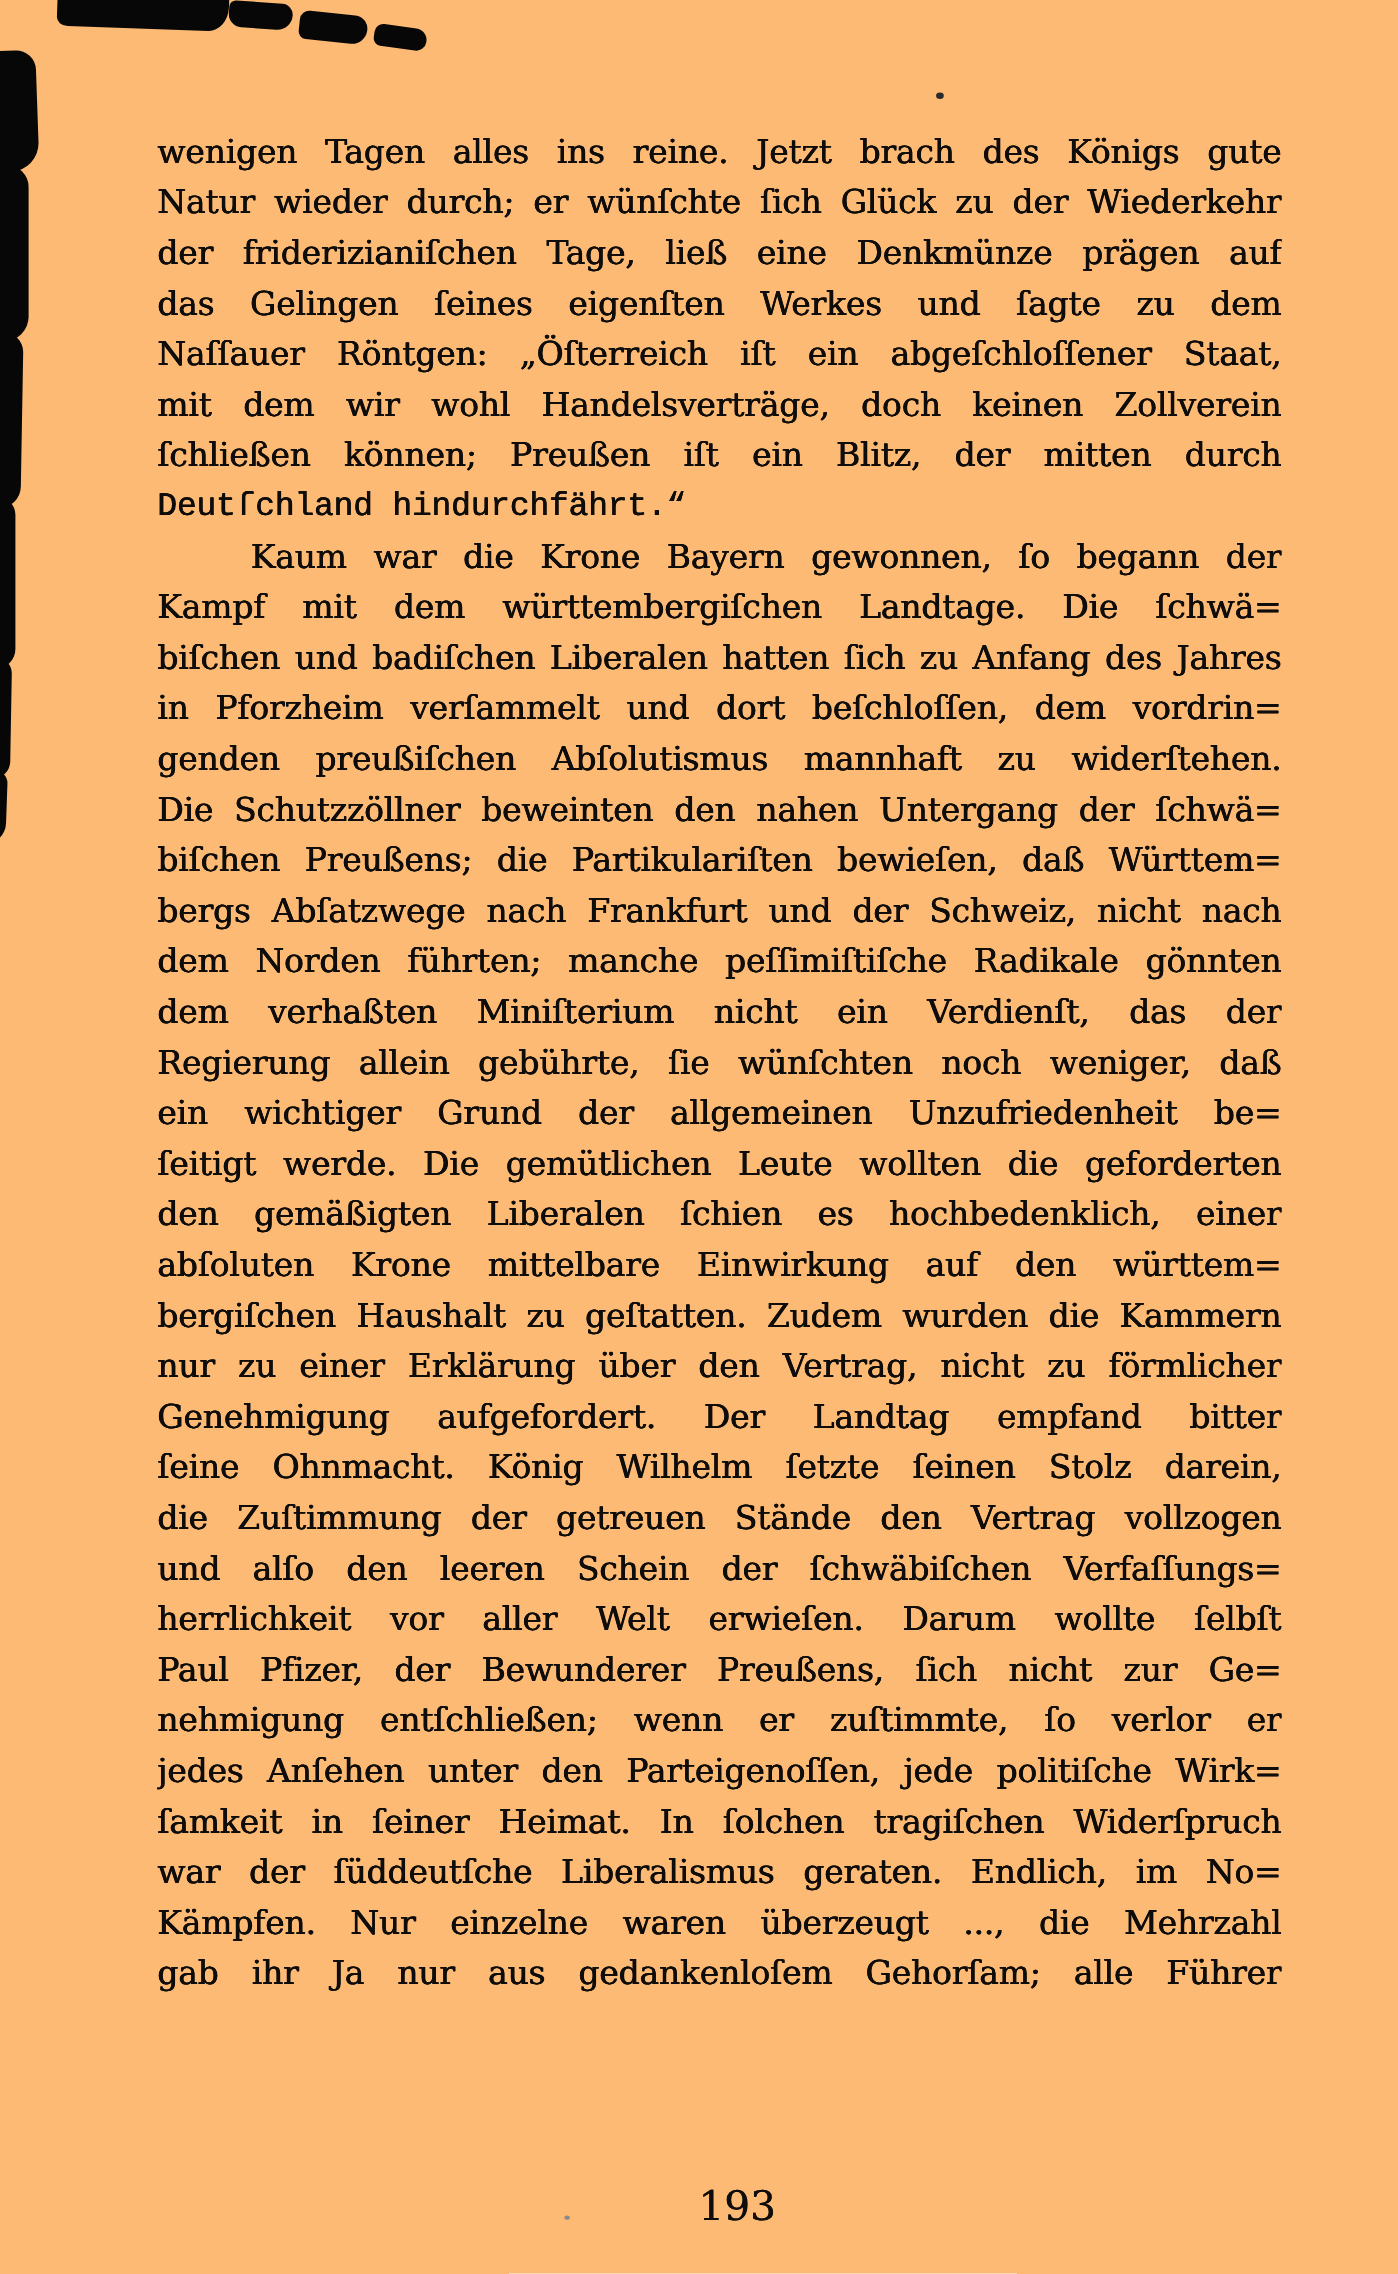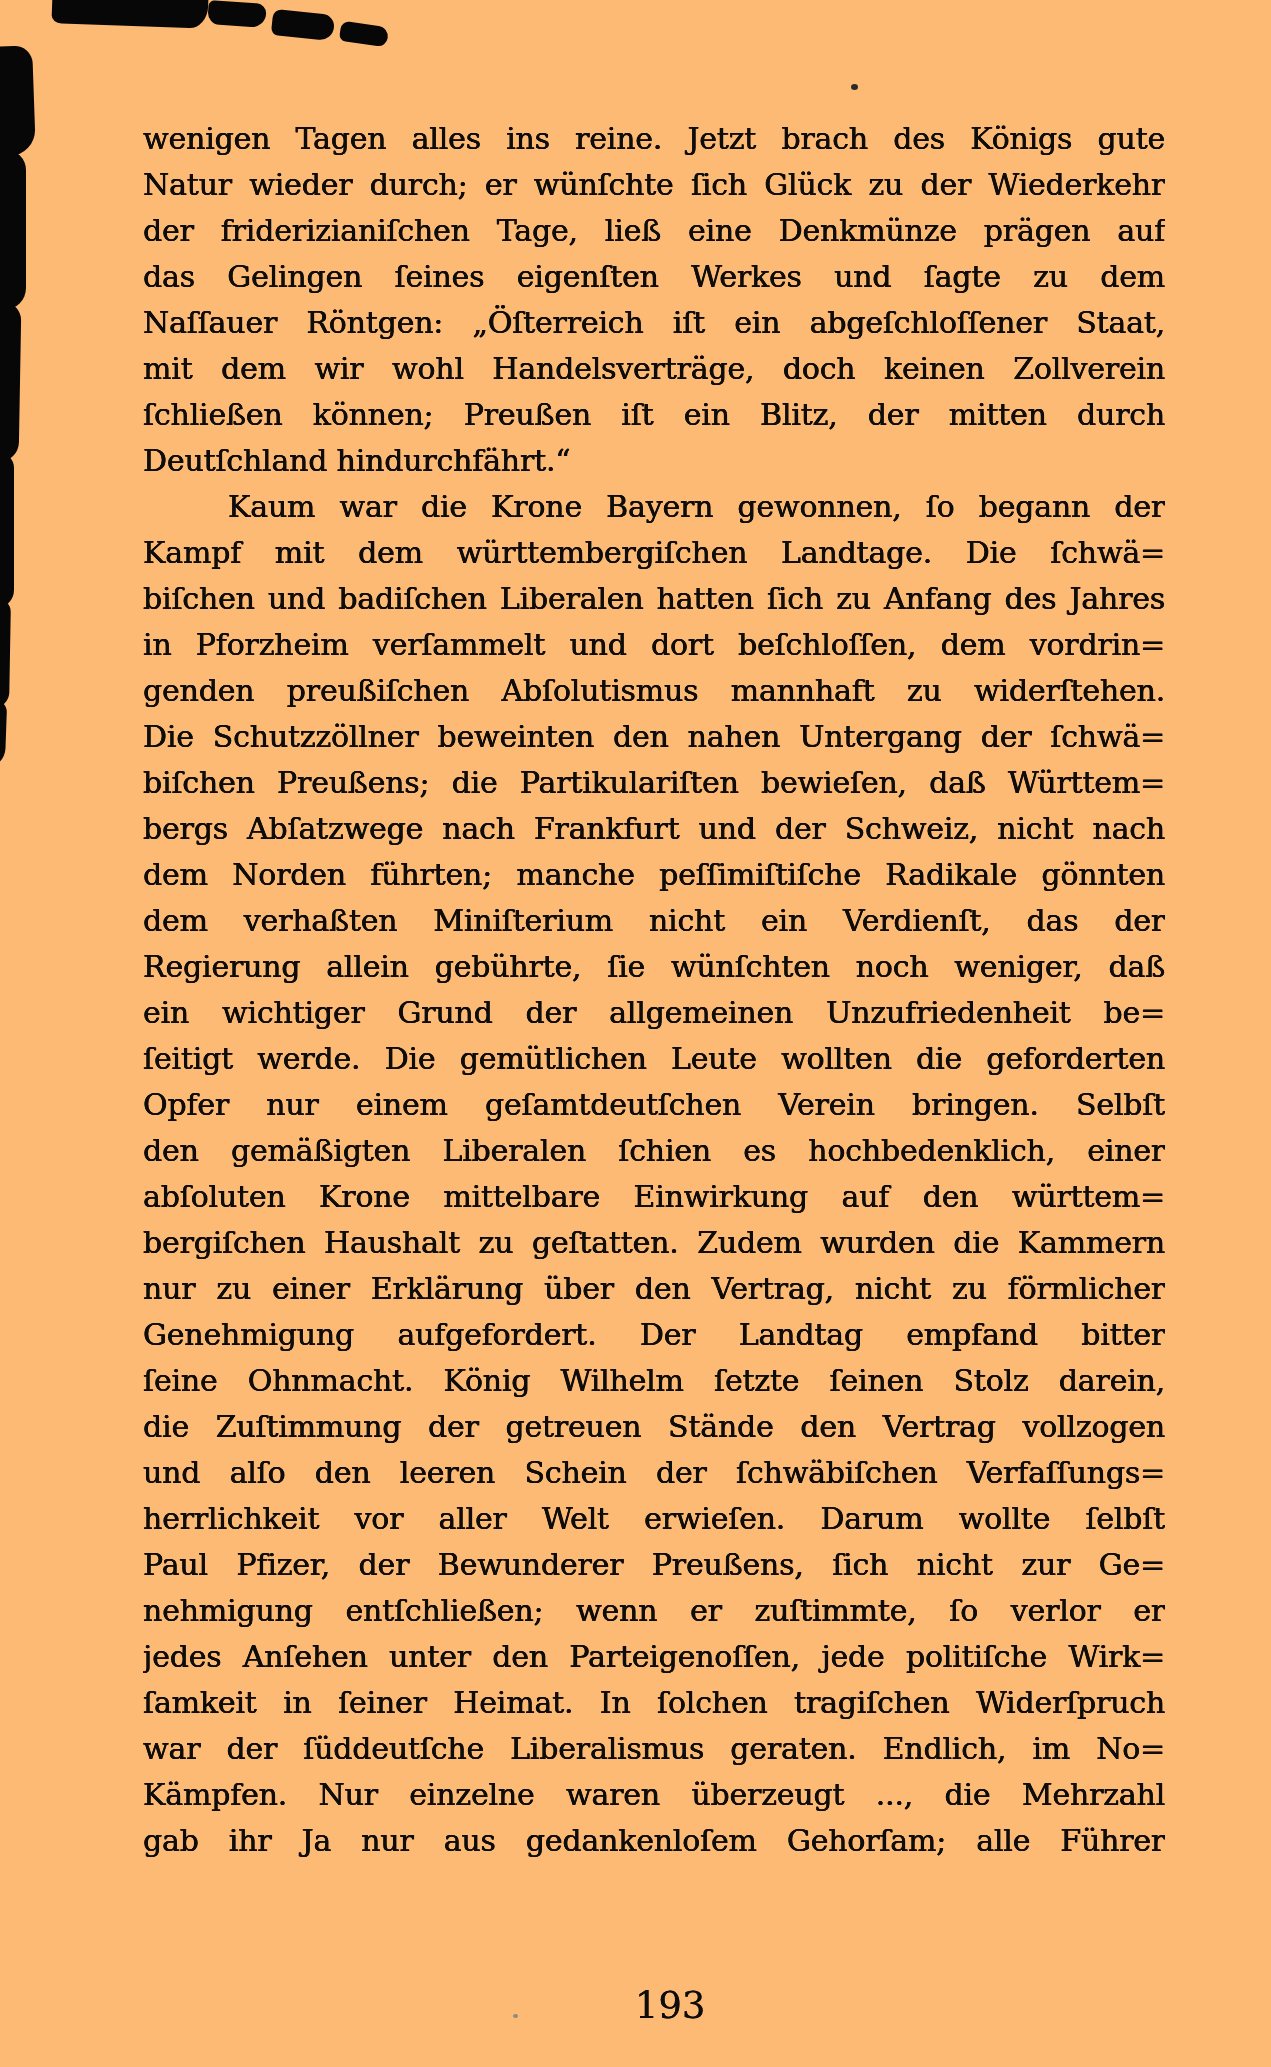--- a/index.html
+++ b/index.html
@@ -30,20 +30,21 @@
     text-align: justify;
     text-align-last: justify;
     overflow: hidden;
     white-space: nowrap;
     
     text-shadow: 0.35px 0 0 #0e0d0b, -0.2px 0 0 #0e0d0b;
   }
   .line.para-end {
     text-align: right;
     text-align-last: left;
+    font-family: Liberation Mono, monospace;
   }
   .line.indent {
     padding-left: 85px;
   }
   .page-number {
     position: absolute;
     left: 628px;
     top: 1986px;
     width: 84px;
     text-align: center;
@@ -102,21 +103,20 @@
     <div class="line">in Pforzheim verſammelt und dort beſchloſſen, dem vordrin=</div>
     <div class="line">genden preußiſchen Abſolutismus mannhaft zu widerſtehen.</div>
     <div class="line">Die Schutzzöllner beweinten den nahen Untergang der ſchwä=</div>
     <div class="line">biſchen Preußens; die Partikulariſten bewieſen, daß Württem=</div>
     <div class="line">bergs Abſatzwege nach Frankfurt und der Schweiz, nicht nach</div>
     <div class="line">dem Norden führten; manche peſſimiſtiſche Radikale gönnten</div>
     <div class="line">dem verhaßten Miniſterium nicht ein Verdienſt, das der</div>
     <div class="line">Regierung allein gebührte, ſie wünſchten noch weniger, daß</div>
     <div class="line">ein wichtiger Grund der allgemeinen Unzufriedenheit be=</div>
     <div class="line">ſeitigt werde. Die gemütlichen Leute wollten die geforderten</div>
-    <div class="line">Opfer nur einem geſamtdeutſchen Verein bringen. Selbſt</div>
     <div class="line">den gemäßigten Liberalen ſchien es hochbedenklich, einer</div>
     <div class="line">abſoluten Krone mittelbare Einwirkung auf den württem=</div>
     <div class="line">bergiſchen Haushalt zu geſtatten. Zudem wurden die Kammern</div>
     <div class="line">nur zu einer Erklärung über den Vertrag, nicht zu förmlicher</div>
     <div class="line">Genehmigung aufgefordert. Der Landtag empfand bitter</div>
     <div class="line">ſeine Ohnmacht. König Wilhelm ſetzte ſeinen Stolz darein,</div>
     <div class="line">die Zuſtimmung der getreuen Stände den Vertrag vollzogen</div>
     <div class="line">und alſo den leeren Schein der ſchwäbiſchen Verfaſſungs=</div>
     <div class="line">herrlichkeit vor aller Welt erwieſen. Darum wollte ſelbſt</div>
     <div class="line">Paul Pfizer, der Bewunderer Preußens, ſich nicht zur Ge=</div>

